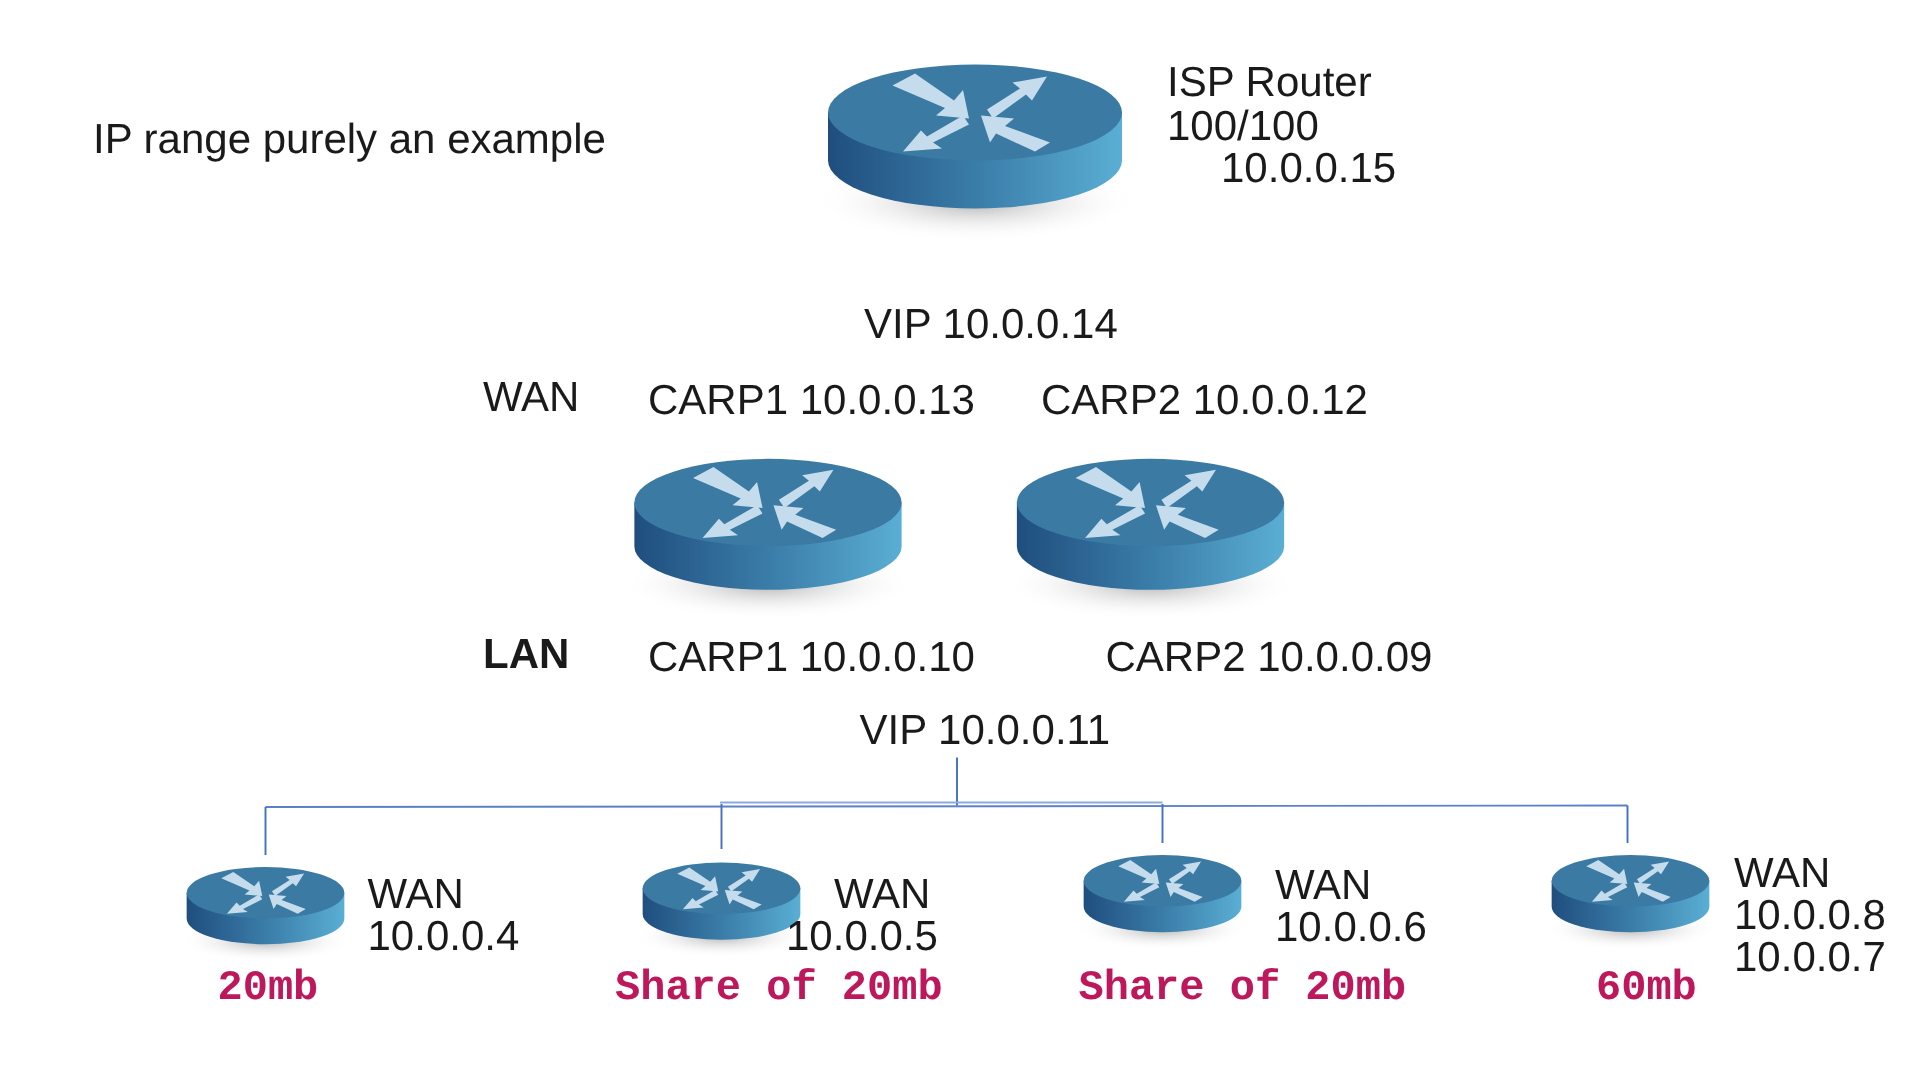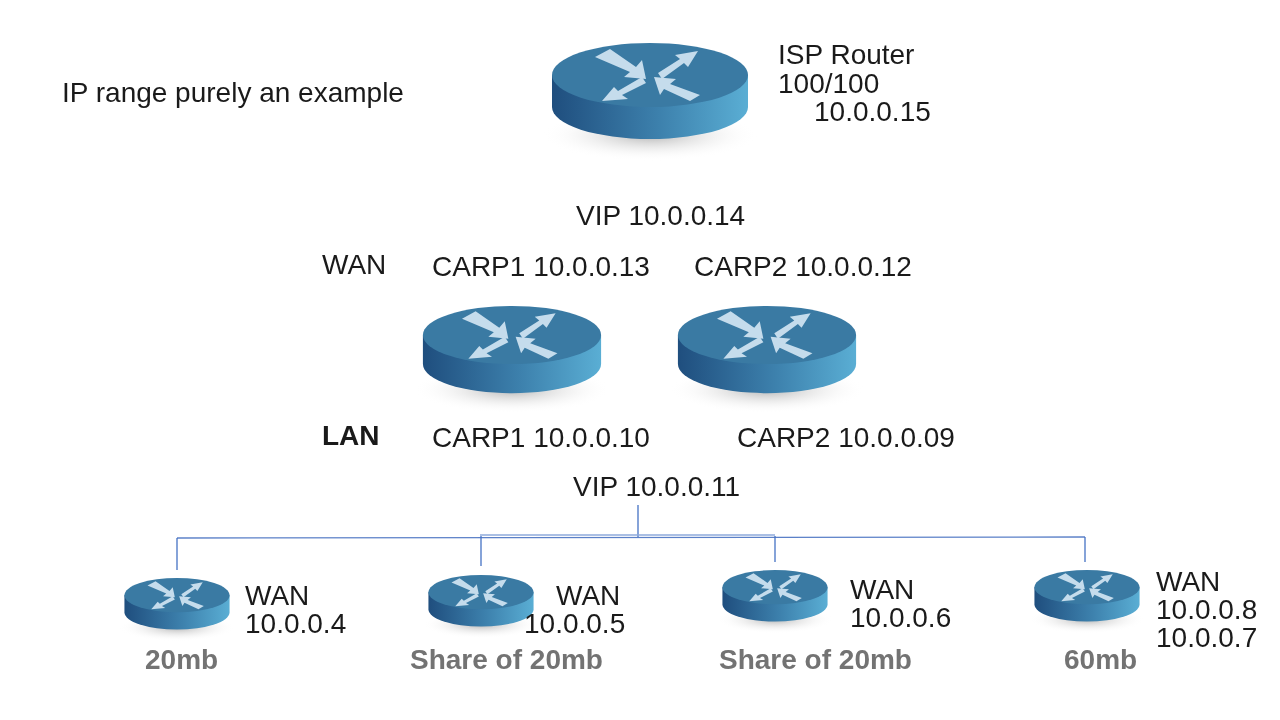--- a/index.html
+++ b/index.html
@@ -1,19 +1,19 @@
 <!DOCTYPE html>
 <html><head>
 <meta charset="utf-8">
 <style>
   html, body { margin:0; padding:0; background:#ffffff; }
   body { width:1280px; height:720px; position:relative; overflow:hidden;
          font-family:"Liberation Sans", "DejaVu Sans", sans-serif; color:#1a1a1a; }
   .lbl { position:absolute; font-size:28px; line-height:28px; white-space:nowrap; }
-  .green { color:#737373; font-weight:bold; }
+  .green { color:#be185d; font-weight:bold;font-family:Liberation Mono, monospace; }
   .router { position:absolute; }
   svg.wires { position:absolute; left:0; top:0; }
 </style>
 </head>
 <body>
 
 <svg width="0" height="0" style="position:absolute">
   <defs>
     <linearGradient id="sideGrad" x1="0" x2="1" y1="0" y2="0">
       <stop offset="0" stop-color="#1f4e7e"></stop>

